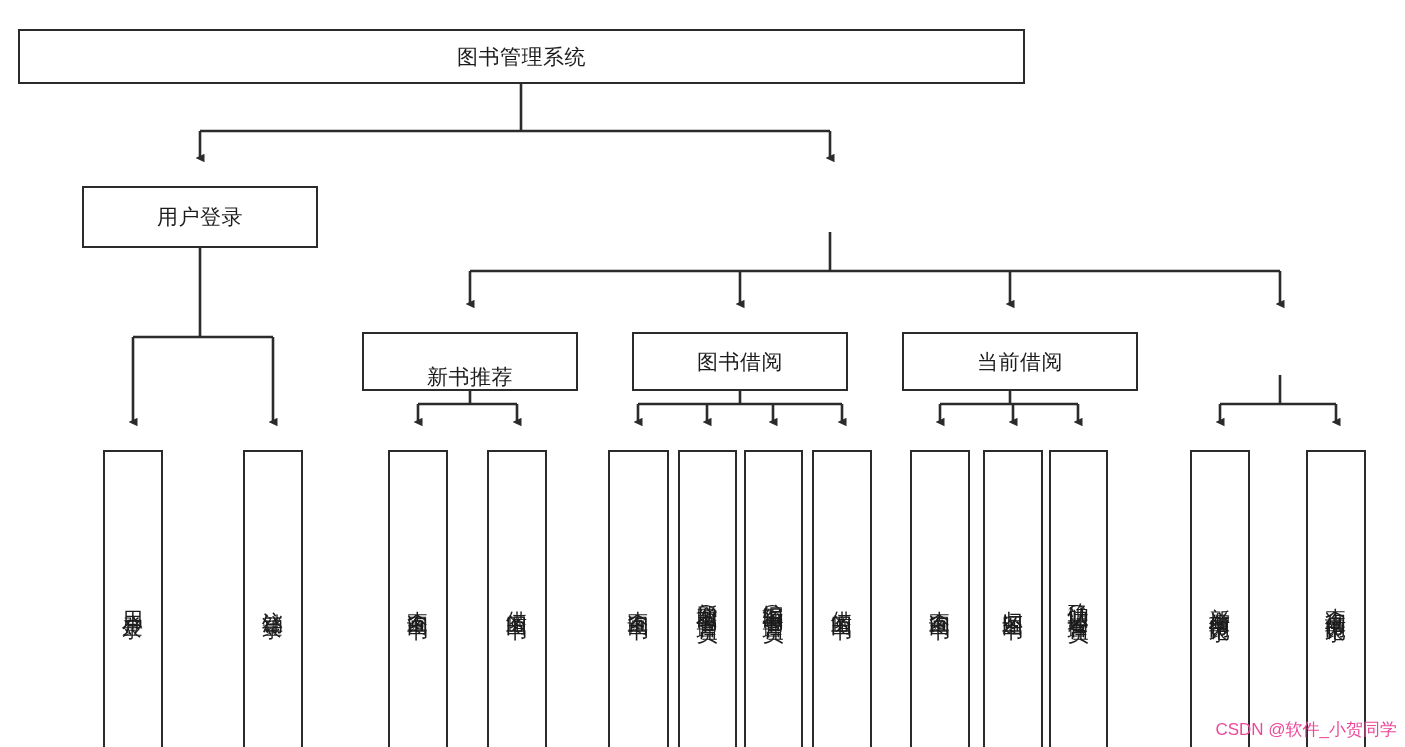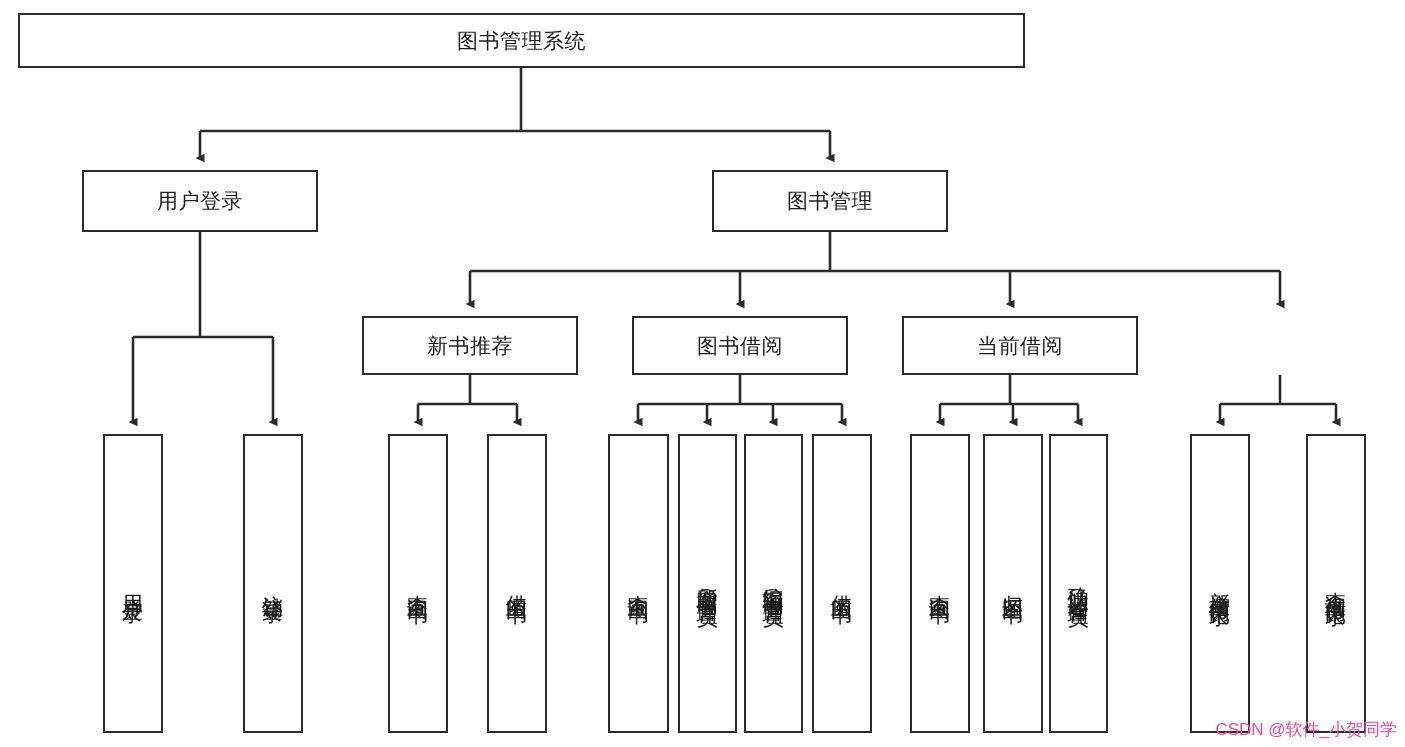--- a/index.html
+++ b/index.html
@@ -28,20 +28,21 @@
   .node {
     position: absolute;
     box-sizing: border-box;
     background: #ffffff;
     border: 2px solid #2b2b2b;
     display: flex;
     align-items: center;
     justify-content: center;
     color: #1c1c1c;
     z-index: 2;
+    margin-top: 16px;
   }
   .node .lbl {
     text-align: center;
     line-height: 1.12;
     white-space: nowrap;
   }
   .node.horiz .lbl {
     font-size: 21px;
     letter-spacing: 0.5px;
   }
@@ -124,25 +125,22 @@
     </g>
   </svg>
 
   <div class="node horiz" style="left:18px; top:13px; width:1007px; height:55px;">
     <span class="lbl">图书管理系统</span>
   </div>
 
   <div class="node horiz" style="left:82px; top:170px; width:236px; height:62px;">
     <span class="lbl">用户登录</span>
   </div>
-  <div class="node horiz" style="left:712px; top:170px; width:236px; height:62px;">
-    <span class="lbl">图书管理</span>
-  </div>
 
-  <div class="node horiz" style="left:362px; top:316px; width:216px; height:59px;">
+  <div class="node horiz" style="left:362px; top:316px; width:216px; height:59px;align-items:flex-end;">
     <span class="lbl">新书推荐</span>
   </div>
   <div class="node horiz" style="left:632px; top:316px; width:216px; height:59px;">
     <span class="lbl">图书借阅</span>
   </div>
   <div class="node horiz" style="left:902px; top:316px; width:236px; height:59px;">
     <span class="lbl">当前借阅</span>
   </div>
 
   <div class="node vert" style="left:103px; top:434px; width:60px; height:299px;">

